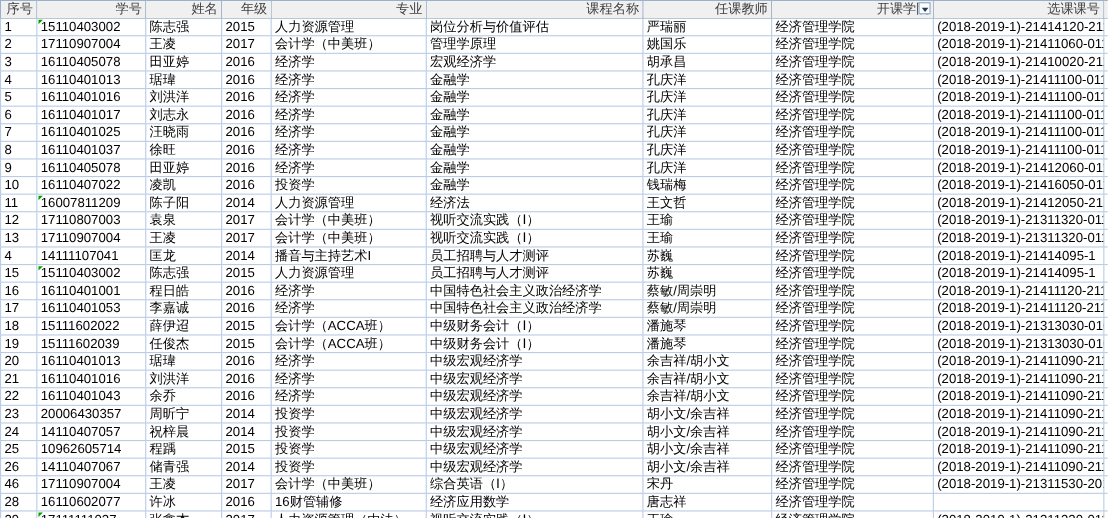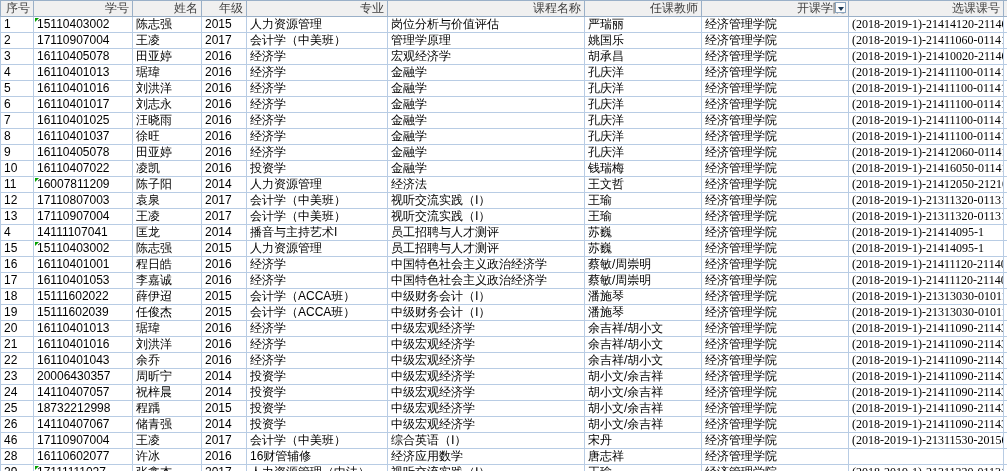--- a/index.html
+++ b/index.html
@@ -42,21 +42,21 @@
   }
   th.hdr-center { text-align: center; }
   .c-seq     { width: 26px;  text-align: right; }
   .c-xh      { width: 92px;  text-align: left; }
   .c-xm      { width: 62px; }
   .c-nj      { width: 38px;  text-align: left; }
   .c-zy      { width: 134px; }
   .c-kcmc    { width: 190px; }
   .c-rkjs    { width: 110px; }
   .c-kkxy    { width: 140px; margin-left: 44px; }
-  .c-xkkh    { width: 148px; font-family: Liberation Serif, serif; }
+  .c-xkkh    { width: 148px; }
   .c-cxb     { width: 38px;  text-align: right; }
 
   
   td.xh-cell { position: relative; }
   td.xh-cell.marked::before {
     content: "";
     position: absolute;
     left: 1px;
     top: 1px;
     width: 0; height: 0;
@@ -390,21 +390,21 @@
         <td class="c-nj">2014</td>
         <td class="c-zy">投资学</td>
         <td class="c-kcmc">中级宏观经济学</td>
         <td class="c-rkjs">胡小文/余吉祥</td>
         <td class="c-kkxy">经济管理学院</td>
         <td class="c-xkkh">(2018-2019-1)-21411090-2114330-1</td>
         <td class="c-cxb">1</td>
       </tr>
       <tr>
         <td class="c-seq">25</td>
-        <td class="c-xh xh-cell">18732212998</td>
+        <td class="c-xh xh-cell">10962605714</td>
         <td class="c-xm">程踽</td>
         <td class="c-nj">2015</td>
         <td class="c-zy">投资学</td>
         <td class="c-kcmc">中级宏观经济学</td>
         <td class="c-rkjs">胡小文/余吉祥</td>
         <td class="c-kkxy">经济管理学院</td>
         <td class="c-xkkh">(2018-2019-1)-21411090-2114330-1</td>
         <td class="c-cxb">1</td>
       </tr>
       <tr>

